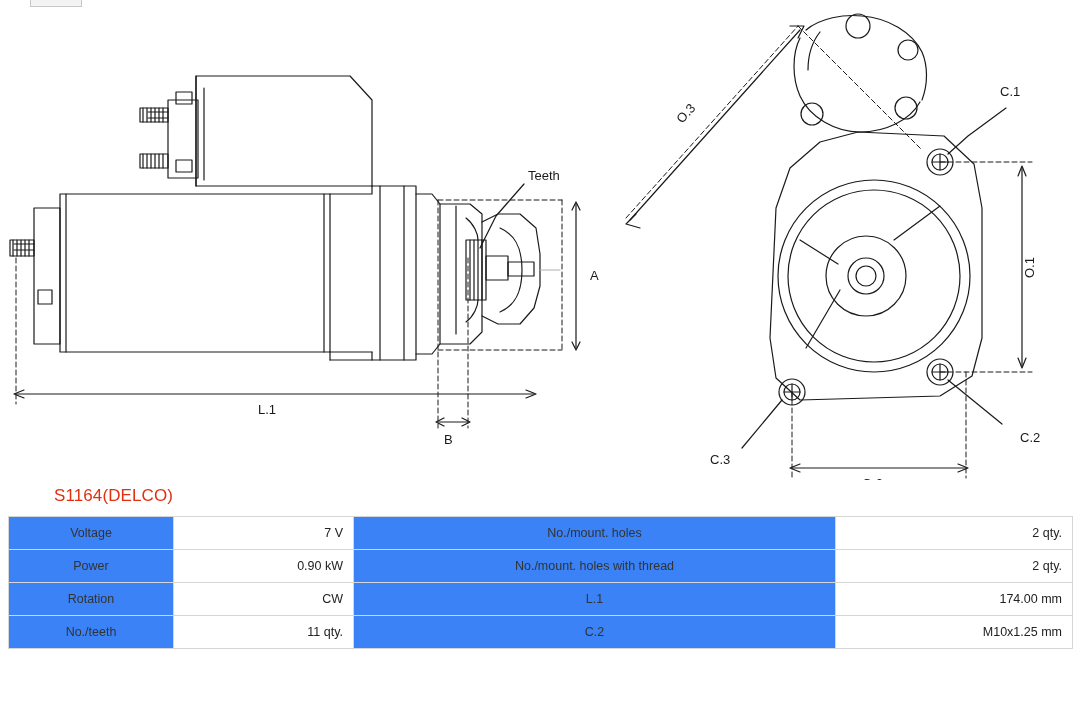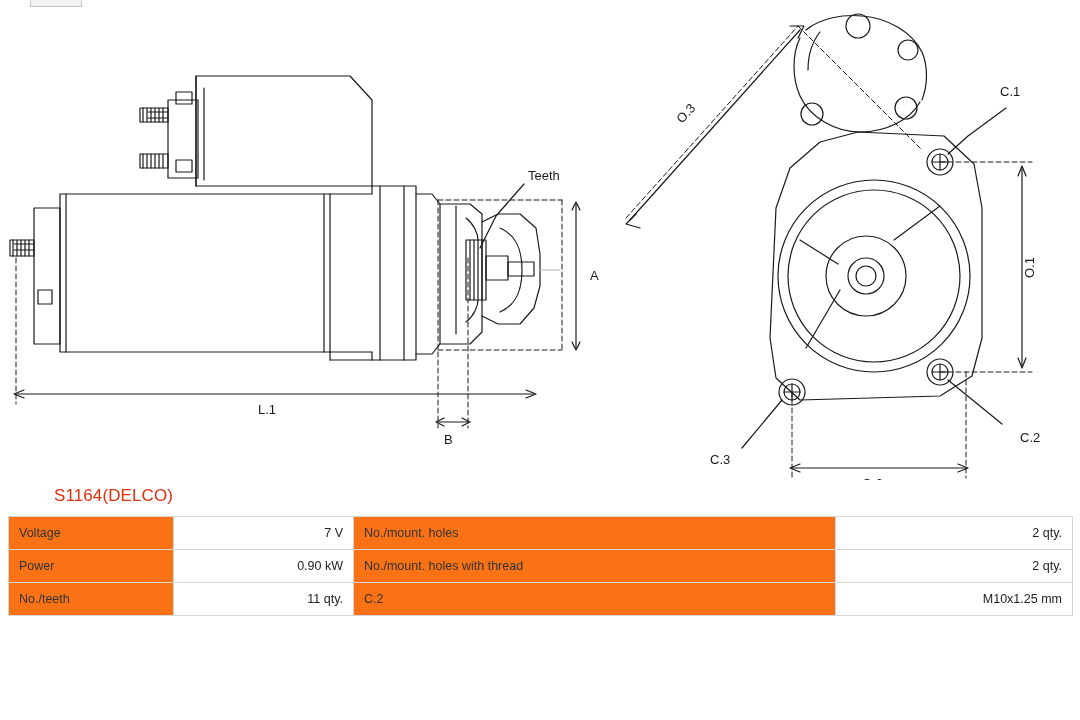--- a/index.html
+++ b/index.html
@@ -61,22 +61,22 @@
     table-layout: fixed;
   }
   .spec-table td {
     border: 1px solid #d6d6d6;
     height: 33px;
     padding: 0 10px;
     vertical-align: middle;
     background: #ffffff;
   }
   .spec-table td.label {
-    background: #f97316;
-    text-align: left;
+    background: #3b82f6;
+    text-align: center;
     color: #333;
     margin-left: 43px;
   }
   .spec-table td.value {
     background: #ffffff;
     text-align: right;
     color: #222;
   }
   .c-lbl-left  { width: 165px; }
   .c-val-left  { width: 180px; }
@@ -250,20 +250,26 @@
         <td class="label">No./mount. holes</td>
         <td class="value">2 qty.</td>
       </tr>
       <tr>
         <td class="label">Power</td>
         <td class="value">0.90 kW</td>
         <td class="label">No./mount. holes with thread</td>
         <td class="value">2 qty.</td>
       </tr>
       <tr>
+        <td class="label">Rotation</td>
+        <td class="value">CW</td>
+        <td class="label">L.1</td>
+        <td class="value">174.00 mm</td>
+      </tr>
+      <tr>
         <td class="label">No./teeth</td>
         <td class="value">11 qty.</td>
         <td class="label">C.2</td>
         <td class="value">M10x1.25 mm</td>
       </tr>
     </tbody>
   </table>
 
 </div>
 

